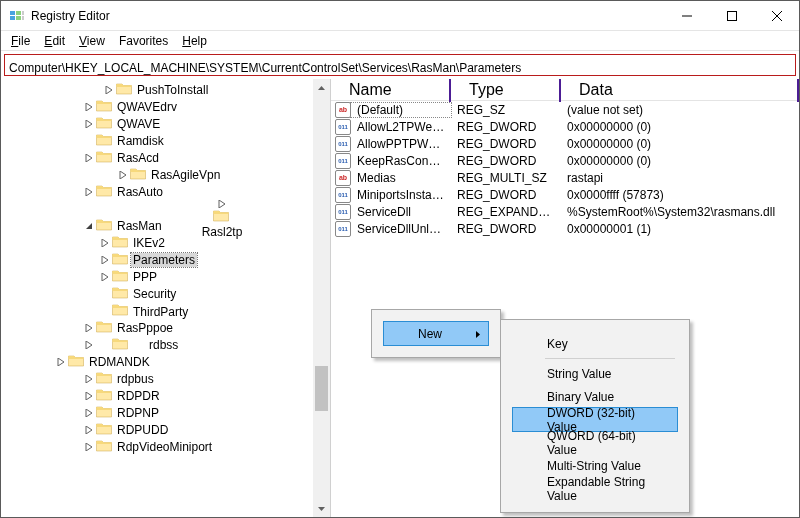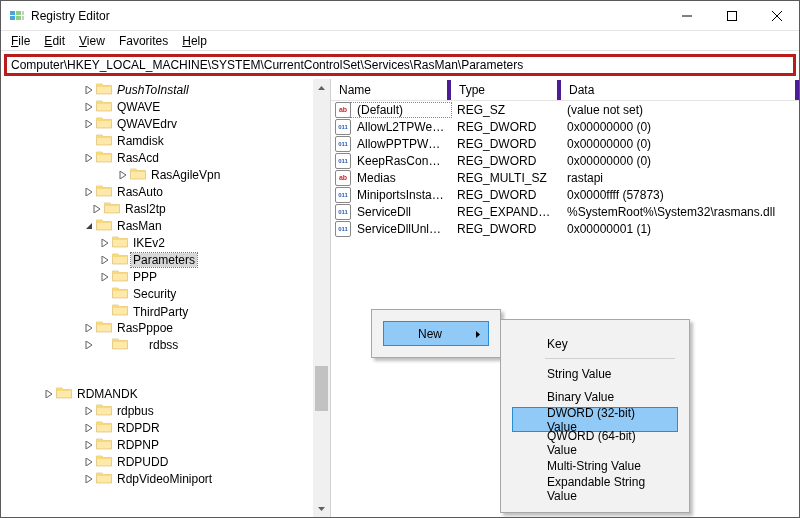--- a/index.html
+++ b/index.html
@@ -7,38 +7,38 @@
   .window { width:800px; height:518px; border:1px solid #5a5a5a; display:flex; flex-direction:column; background:#fff; position:relative; }
   .titlebar { height:30px; display:flex; align-items:center; border-bottom:1px solid #e5e5e5; }
   .titlebar .appicon { width:16px; height:16px; margin:0 6px 0 8px; display:flex; align-items:center; justify-content:center; }
   .titlebar .title { flex:0 0 auto; font-size:12px; }
   .titlebar .spacer { flex:1; }
   .winbtn { width:45px; height:29px; display:flex; align-items:center; justify-content:center; }
   .winbtn svg { display:block; }
   .menubar { height:20px; display:flex; align-items:center; padding:0 4px; gap:2px; border-bottom:1px solid #e5e5e5; }
   .menuitem { padding:1px 6px; font-size:12px; }
   .menuitem .ul { text-decoration:underline; }
-  .addressbar { height:22px; border:3px solid #b91c1c; margin:3px; display:flex; align-items:center; padding:0 4px; font-size:12px; }
+  .addressbar { height:22px; border:1px solid #b91c1c; margin:3px; display:flex; align-items:flex-end; padding:0 4px; font-size:12px; }
   .body { flex:1; display:flex; min-height:0; }
   .treepane { width:330px; border-right:1px solid #d0d0d0; overflow:hidden; position:relative; }
   .listpane { flex:1; overflow:hidden; position:relative; }
   .treeinner { position:absolute; inset:0; overflow:hidden; }
   .scrollbar-v { position:absolute; top:0; right:0; width:17px; height:100%; background:#f0f0f0; display:flex; flex-direction:column; }
   .sb-btn { height:17px; background:#f0f0f0; display:flex; align-items:center; justify-content:center; }
   .sb-track { flex:1; position:relative; }
   .sb-thumb { position:absolute; left:2px; width:13px; background:#c2c2c2; }
   .treelist { padding:2px 0 2px 0; }
   .node { display:flex; align-items:center; height:17px; white-space:nowrap; }
   .toggle { width:15px; display:flex; align-items:center; justify-content:center; color:#5a5a5a; cursor:default; }
   .toggle svg { display:block; }
   .folder-icon { width:16px; height:14px; margin-right:3px; }
   .node-label { padding:0 2px; }
   .node.selected .node-label { background:#d8d8d8; outline:1px dotted #777; }
   .listhdr { height:22px; display:flex; align-items:center; border-bottom:1px solid #e4e4e4; background:#fff; }
-  .col { padding:3px 8px; border-right:4px solid #4c1d95; font-size:12px; }
+  .col { padding:3px 18px; border-right:2px solid #4c1d95; font-size:16px; }
   .col-name { width:120px; }
   .col-type { width:110px; }
   .col-data { flex:1; }
   .rows { }
   .row { display:flex; align-items:center; height:17px; }
   .cell { padding:0 6px; font-size:12px; white-space:nowrap; overflow:hidden; text-overflow:ellipsis; }
   .cell.icon { width:20px; display:flex; align-items:center; padding:0 0 0 4px; }
   .cell.name { width:100px; }
   .cell.type { width:110px; }
   .cell.data { flex:1; }
@@ -103,54 +103,54 @@
 
   <div class="addressbar">
     <span>Computer\HKEY_LOCAL_MACHINE\SYSTEM\CurrentControlSet\Services\RasMan\Parameters</span>
   </div>
 
   <div class="body">
 
     <div class="treepane">
       <div class="treeinner">
         <div class="treelist" id="treelist">
-            <div class="node" style="padding-left: 80px; font-style: italic;">
+            <div class="node" style="padding-left: 100px;">
               <span class="toggle">
                 <svg width="8" height="8">
                   <polygon points="1,0 7,4 1,8" fill="none" stroke="#606060" stroke-width="1"></polygon>
                 </svg>
               </span>
               <span><svg class="folder-icon" viewBox="0 0 16 14">
                   <use href="#folder"></use>
                 </svg></span>
               <span class="node-label">PushToInstall</span>
             </div>
             <div class="node" style="padding-left: 80px;">
               <span class="toggle">
                 <svg width="8" height="8">
                   <polygon points="1,0 7,4 1,8" fill="none" stroke="#606060" stroke-width="1"></polygon>
                 </svg>
               </span>
               <span><svg class="folder-icon" viewBox="0 0 16 14">
                   <use href="#folder"></use>
                 </svg></span>
+              <span class="node-label">QWAVEdrv</span>
+            </div>
+            <div class="node" style="padding-left: 80px;">
+              <span class="toggle">
+                <svg width="8" height="8">
+                  <polygon points="1,0 7,4 1,8" fill="none" stroke="#606060" stroke-width="1"></polygon>
+                </svg>
+              </span>
+              <span><svg class="folder-icon" viewBox="0 0 16 14">
+                  <use href="#folder"></use>
+                </svg></span>
               <span class="node-label">QWAVE</span>
             </div>
             <div class="node" style="padding-left: 80px;">
-              <span class="toggle">
-                <svg width="8" height="8">
-                  <polygon points="1,0 7,4 1,8" fill="none" stroke="#606060" stroke-width="1"></polygon>
-                </svg>
-              </span>
-              <span><svg class="folder-icon" viewBox="0 0 16 14">
-                  <use href="#folder"></use>
-                </svg></span>
-              <span class="node-label">QWAVEdrv</span>
-            </div>
-            <div class="node" style="padding-left: 80px;">
               <span class="toggle"></span>
               <span><svg class="folder-icon" viewBox="0 0 16 14">
                   <use href="#folder"></use>
                 </svg></span>
               <span class="node-label">Ramdisk</span>
             </div>
             <div class="node" style="padding-left: 80px;">
               <span class="toggle">
                 <svg width="8" height="8">
                   <polygon points="1,0 7,4 1,8" fill="none" stroke="#606060" stroke-width="1"></polygon>
@@ -176,21 +176,21 @@
               <span class="toggle">
                 <svg width="8" height="8">
                   <polygon points="1,0 7,4 1,8" fill="none" stroke="#606060" stroke-width="1"></polygon>
                 </svg>
               </span>
               <span><svg class="folder-icon" viewBox="0 0 16 14">
                   <use href="#folder"></use>
                 </svg></span>
               <span class="node-label">RasAuto</span>
             </div>
-            <div class="node" style="padding-left: 88px;">
+            <div class="node" style="padding-left: 113px; flex-direction: column;">
               <span class="toggle">
                 <svg width="8" height="8">
                   <polygon points="1,0 7,4 1,8" fill="none" stroke="#606060" stroke-width="1"></polygon>
                 </svg>
               </span>
               <span><svg class="folder-icon" viewBox="0 0 16 14">
                   <use href="#folder"></use>
                 </svg></span>
               <span class="node-label">Rasl2tp</span>
             </div>
@@ -267,21 +267,21 @@
               <span class="toggle">
                 <svg width="8" height="8">
                   <polygon points="1,0 7,4 1,8" fill="none" stroke="#606060" stroke-width="1"></polygon>
                 </svg>
               </span>
               <span><svg class="folder-icon" viewBox="0 0 16 14">
                   <use href="#folder"></use>
                 </svg></span>
               <span class="node-label">rdbss</span>
             </div>
-            <div class="node" style="padding-left: 40px; margin-top: 32px;">
+            <div class="node" style="padding-left: 52px;">
               <span class="toggle">
                 <svg width="8" height="8">
                   <polygon points="1,0 7,4 1,8" fill="none" stroke="#606060" stroke-width="1"></polygon>
                 </svg>
               </span>
               <span><svg class="folder-icon" viewBox="0 0 16 14">
                   <use href="#folder"></use>
                 </svg></span>
               <span class="node-label">RDMANDK</span>
             </div>

